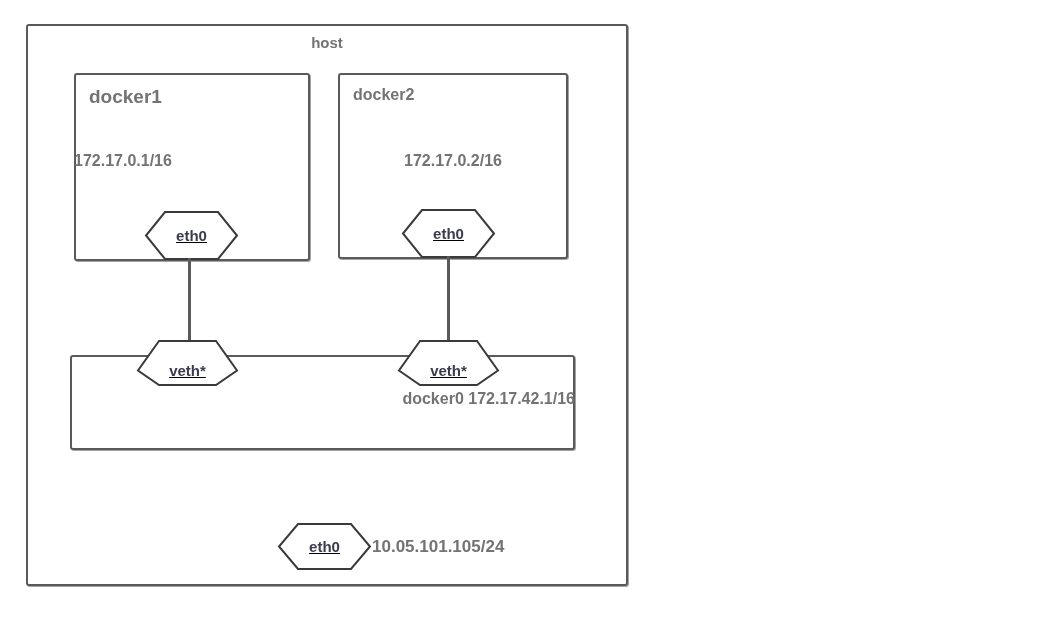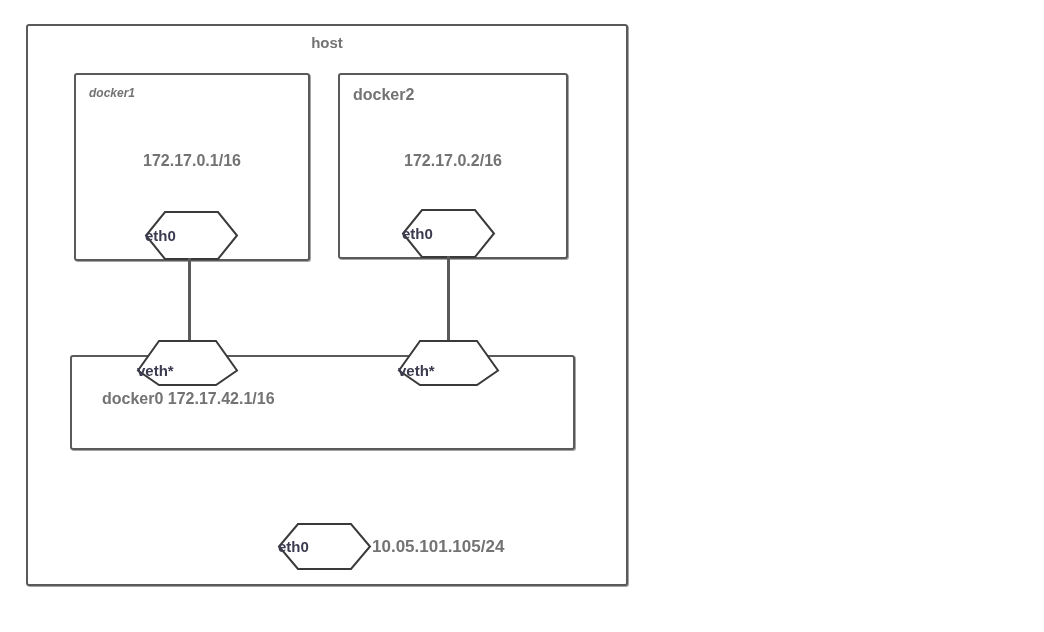--- a/index.html
+++ b/index.html
@@ -75,67 +75,65 @@
     left: 0;
     top: 34px;
     width: 654px;
     text-align: center;
     font-size: 15px;
   }
 
   #docker1-title {
     left: 89px;
     top: 86px;
-    font-size: 12px;
-    font-style: italic;
+    font-size: 19px;
   }
 
   #docker2-title {
     left: 353px;
     top: 86px;
     font-size: 16px;
   }
 
   #docker1-ip {
     left: 74px;
     top: 152px;
     width: 236px;
-    text-align: center;
     font-size: 16px;
   }
 
   #docker2-ip {
     left: 338px;
     top: 152px;
     width: 230px;
     text-align: center;
     font-size: 16px;
   }
 
   #docker0-label {
     left: 70px;
     top: 390px;
     width: 505px;
-    text-align: left;
-    font-size: 16px;
-    margin-left: 32px;
+    text-align: right;
+    font-size: 16px;
   }
 
   #host-ip {
     left: 372px;
     top: 537px;
     font-size: 17px;
   }
 
   
   .hex {
     position: absolute;
     display: flex;
     align-items: center;
-    justify-content: flex-start;
+    justify-content: center;
+    text-decoration: underline;
   }
   .hex svg {
     position: absolute;
     left: 0;
     top: 0;
     overflow: visible;
   }
   .hex .hex-label {
     position: relative;
     z-index: 2;

